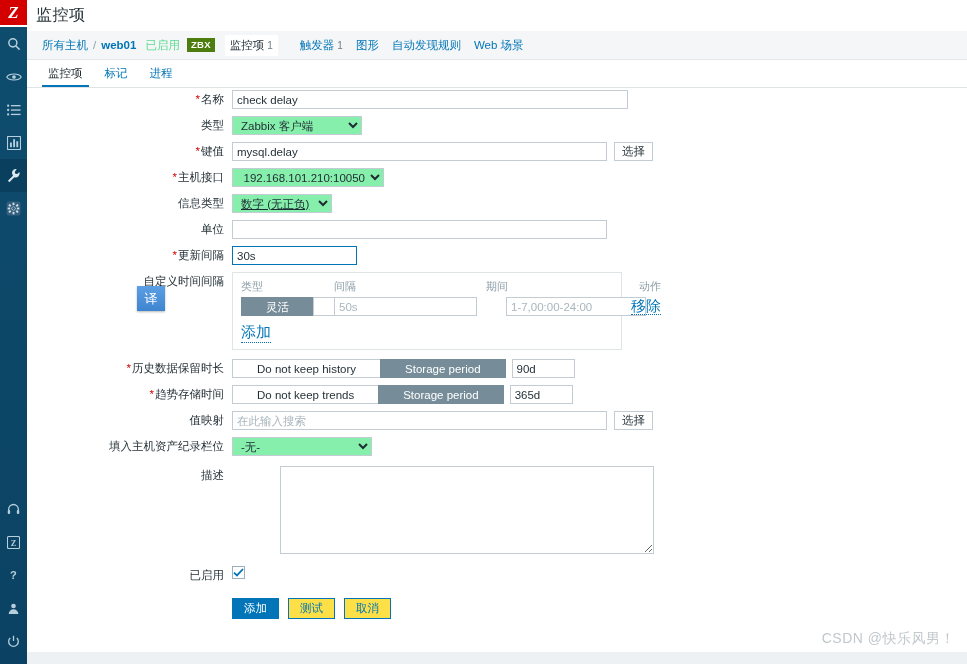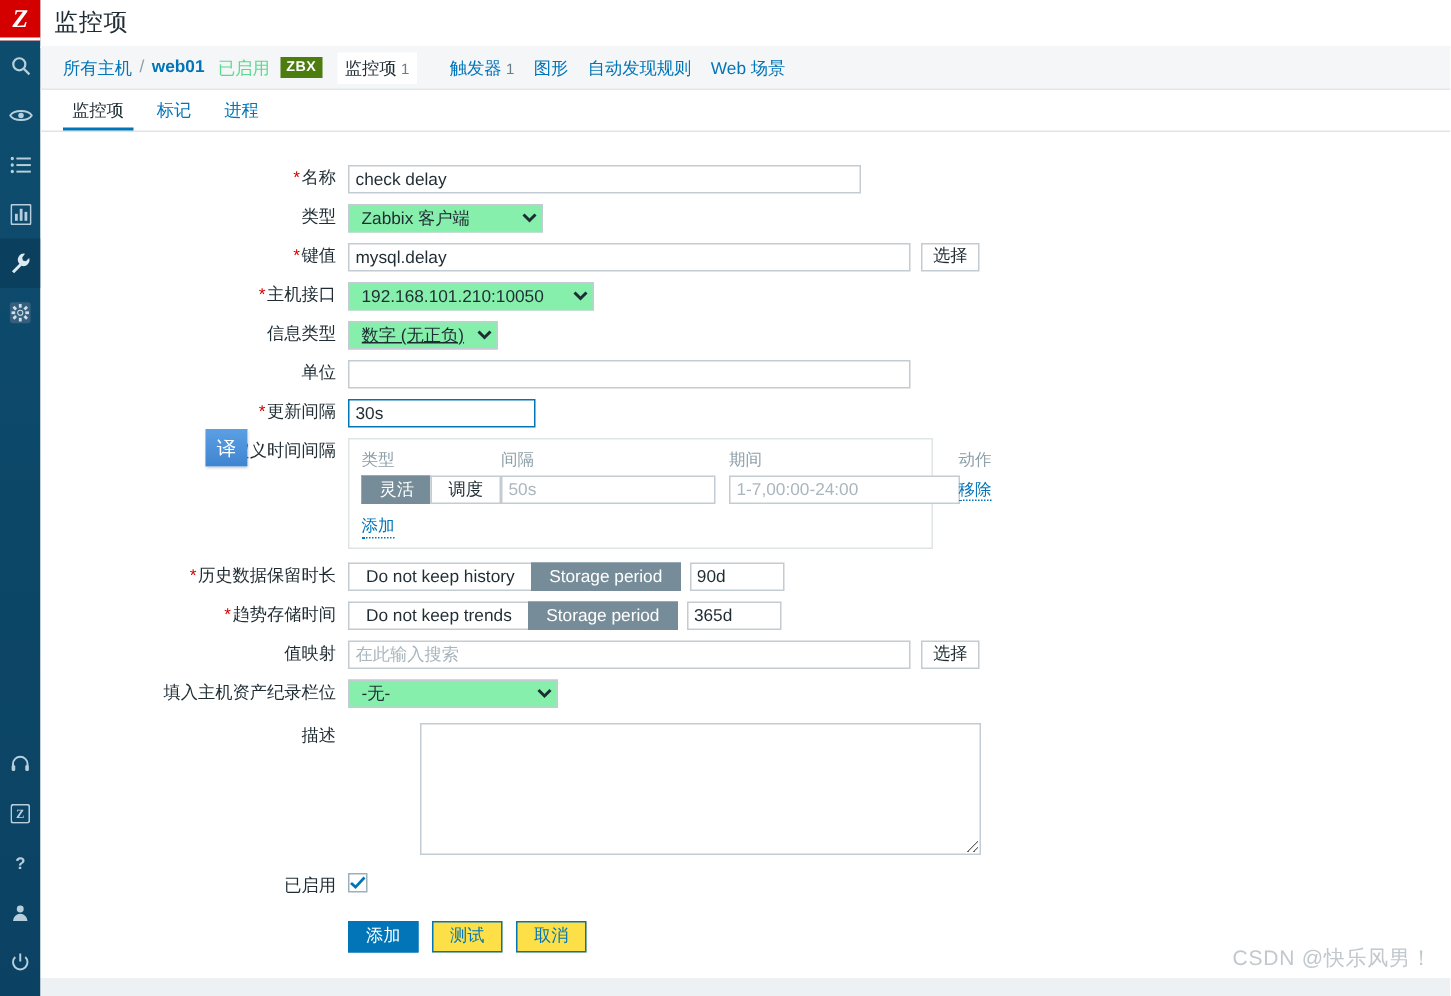--- a/index.html
+++ b/index.html
@@ -216,21 +216,21 @@
     box-sizing: border-box;
     line-height: 17px;
   }
 
   
   .seg { display: flex; }
   .seg span {
     font-size: 11.5px;
     height: 19px;
     line-height: 18px;
-    padding: 0 11px;
+    padding: 0 24px;
     border: 1px solid #c3ccd2;
     border-right: none;
     background: #ffffff;
     color: #1f2c33;
     box-sizing: border-box;
     cursor: pointer;
     white-space: nowrap;
   }
   .seg span:last-child { border-right: 1px solid #c3ccd2; }
   .seg span.on {
@@ -253,21 +253,21 @@
     color: #8d9fa8;
     margin-bottom: 3px;
   }
   .ci-row { display: flex; align-items: center; }
   .ci-c1 { width: 93px; flex: 0 0 auto; }
   .ci-c2 { width: 152px; flex: 0 0 auto; }
   .ci-c3 { width: 135px; flex: 0 0 auto; }
   .ci-c4 { width: 40px; flex: 0 0 auto; text-align: right; }
   .link {
     color: #0275b8;
-    font-size: 11px;
+    font-size: 15px;
     text-decoration: none;
     border-bottom: 1px dotted #0275b8;
     cursor: pointer;
   }
   .ci-add { margin-top: 7px; display: inline-block; }
 
   textarea {
     font-family: "Liberation Sans", sans-serif;
     font-size: 11.5px;
     color: #1f2c33;
@@ -471,26 +471,26 @@
 </div>
 
 <div id="tab-bar">
   <a class="tab active">监控项</a>
   <a class="tab">标记</a>
   <a class="tab">进程</a>
 </div>
 
 <div id="form-area">
 
-  <div class="frow" style="margin-top:22px;">
+  <div class="frow" style="margin-top:2px;">
     <div class="flabel">
       <span class="req">*</span><span>名称</span>
     </div>
     <div class="fctrl">
-      <input type="text" style="width: 342px;" value="check delay">
+      <input type="text" style="width: 396px;" value="check delay">
     </div>
   </div>
 
   <div class="frow">
     <div class="flabel">类型</div>
     <div class="fctrl">
       <select style="width:130px;">
         <option>Zabbix 客户端</option>
       </select>
     </div>
@@ -504,21 +504,21 @@
       <input type="text" style="width: 375px;" value="mysql.delay">
       <button class="btn-select">选择</button>
     </div>
   </div>
 
   <div class="frow">
     <div class="flabel">
       <span class="req">*</span><span>主机接口</span>
     </div>
     <div class="fctrl">
-      <select style="width:164px;">
+      <select style="width:152px;text-align:right;">
         <option>192.168.101.210:10050</option>
       </select>
     </div>
   </div>
 
   <div class="frow">
     <div class="flabel">信息类型</div>
     <div class="fctrl">
       <select style="width:100px;text-decoration:underline;">
         <option>数字 (无正负)</option>
@@ -556,21 +556,21 @@
           <div class="ci-c1">
             <div class="seg">
               <span class="on">灵活</span>
               <span>调度</span>
             </div>
           </div>
           <div class="ci-c2">
             <input type="text" style="width: 143px;" placeholder="50s">
           </div>
           <div class="ci-c3">
-            <input type="text" style="width: 154px;" placeholder="1-7,00:00-24:00">
+            <input type="text" style="width: 140px; margin-left: 20px;" placeholder="1-7,00:00-24:00">
           </div>
           <div class="ci-c4">
             <a class="link">移除</a>
           </div>
         </div>
         <a class="link ci-add">添加</a>
       </div>
     </div>
   </div>
 

